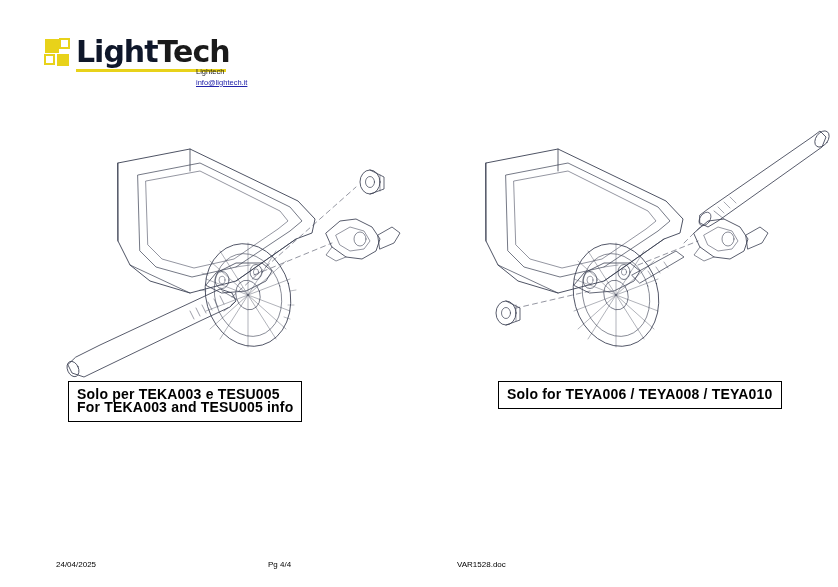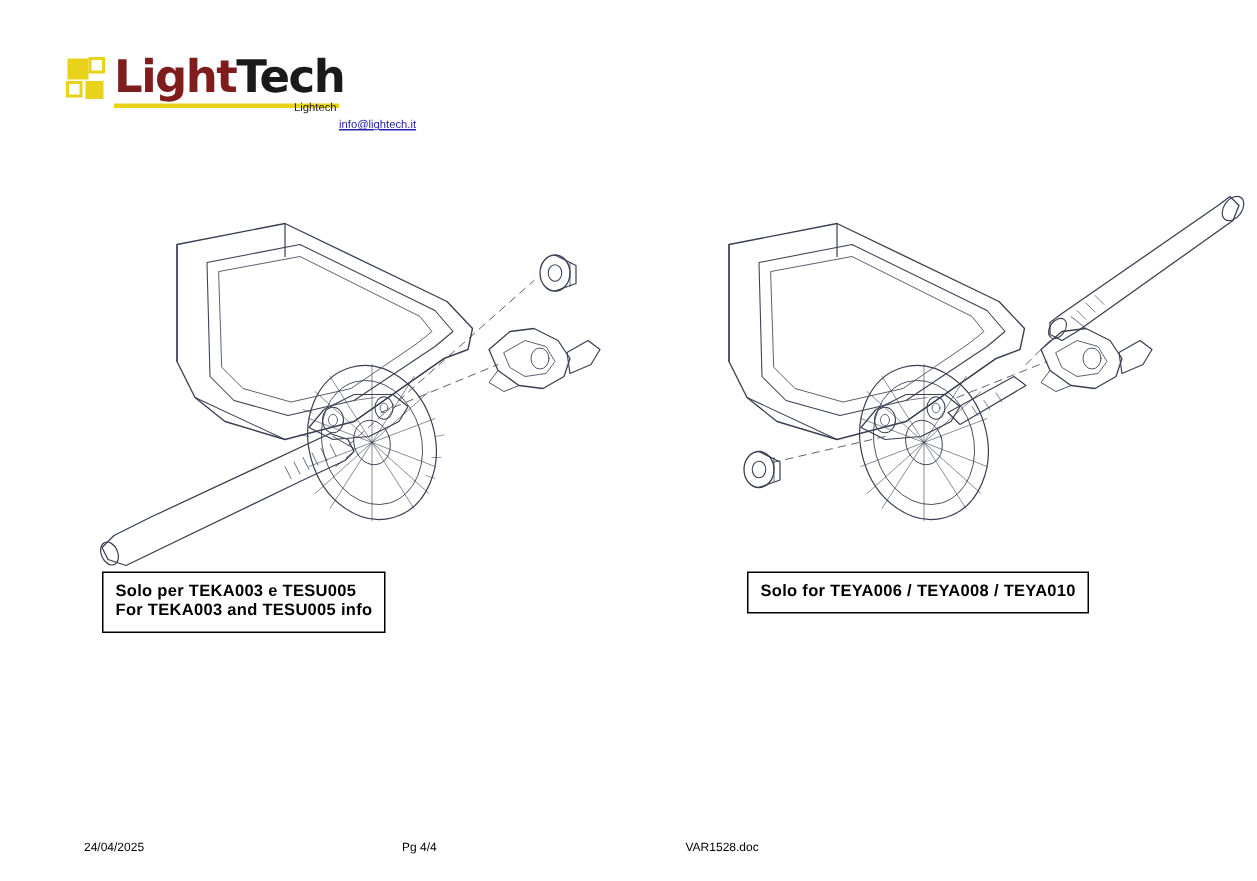--- a/index.html
+++ b/index.html
@@ -32,55 +32,54 @@
   }
   .logo-word {
     position: absolute;
     left: 32px; top: -2px;
     font-family: "DejaVu Sans", sans-serif;
     font-weight: bold;
     font-size: 30px;
     letter-spacing: -1px;
     color: #1a1a1a;
   }
-  .logo-word .l-y { color: #7f1d1d; text-align: right; }
+  .logo-word .l-y { color: #0f172a; text-align: right; }
   .logo-underline {
     position: absolute;
     left: 32px; top: 33px;
     width: 150px; height: 3px;
     background: #e8d21a;
   }
   .logo-contact {
     position: absolute;
     left: 152px;
     top: 30px;
     font-size: 7.5px;
     line-height: 11px;
     color: #1a1a1a;
   }
   .logo-contact a {
     color: #2222aa;
-    margin-left: 30px;
   }
 
   
   .drawing {
     position: absolute;
   }
   #drawing-left { left: 40px; top: 115px; width: 370px; height: 265px; }
   #drawing-right { left: 462px; top: 115px; width: 370px; height: 265px; }
   .drawing svg { display: block; }
 
   
   .note-box {
     position: absolute;
     border: 1px solid #000;
     background: #fff;
     padding: 6px 8px 7px 8px;
-    font-size: 11px;
+    font-size: 14px;
     font-weight: bold;
     line-height: 13px;
     color: #000;
     letter-spacing: 0.2px;
     white-space: nowrap;
   }
   #note-left { left: 68px; top: 381px; }
   #note-right { left: 498px; top: 381px; }
 
   

